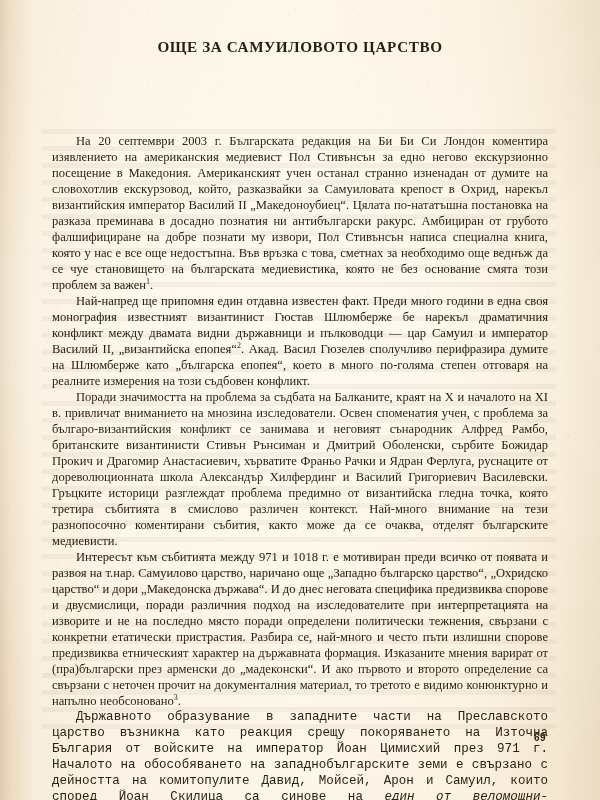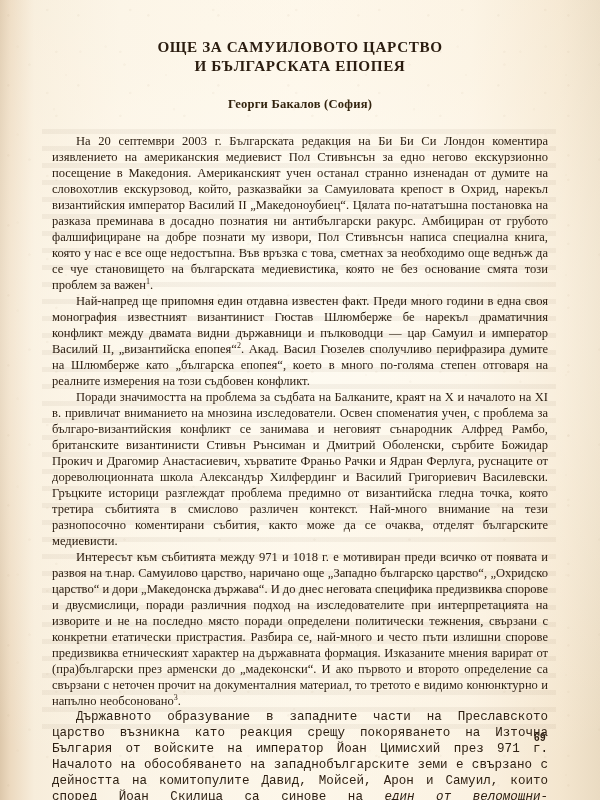--- a/index.html
+++ b/index.html
@@ -138,24 +138,22 @@
 <body>
 
 <div id="page">
   <div id="grain"></div>
   <div id="bleed"></div>
 
   <div id="content">
 
     <div class="title-block">
       <div class="title-line">ОЩЕ ЗА САМУИЛОВОТО ЦАРСТВО</div>
-      <div class="title-line">И БЪЛГАРСКАТА ЕПОПЕЯ</div>
     </div>
 
-    <div class="author">Георги Бакалов (София)</div>
 
     <div class="body-text">
 
       <p class="para"><span>На 20 септември 2003 г. Българската редакция на Би Би Си Лондон коментира изявлението на американския медиевист Пол Стивънсън за едно негово екскурзионно посещение в Македония. Американският учен останал странно изненадан от думите на словохотлив екскурзовод, който, разказвайки за Самуиловата крепост в Охрид, нарекъл византийския император Василий II „Македоноубиец“. Цялата по-нататъшна постановка на разказа преминава в досадно познатия ни антибългарски ракурс. Амбициран от грубото фалшифициране на добре познати му извори, Пол Стивънсън написа специална книга, която у нас е все още недостъпна. Във връзка с това, сметнах за необходимо още веднъж да се чуе становището на българската медиевистика, която не без основание смята този проблем за важен</span><sup>1</sup><span>.</span></p>
 
       <p class="para"><span>Най-напред ще припомня един отдавна известен факт. Преди много години в една своя монография известният византинист Гюстав Шлюмберже бе нарекъл драматичния конфликт между двамата видни държавници и пълководци — цар Самуил и император Василий II, „византийска епопея“</span><sup>2</sup><span>. Акад. Васил Гюзелев сполучливо перифразира думите на Шлюмберже като „българска епопея“, което в много по-голяма степен отговаря на реалните измерения на този съдбовен конфликт.</span></p>
 
       <p class="para"><span>Поради значимостта на проблема за съдбата на Балканите, краят на X и началото на XI в. привличат вниманието на мнозина изследователи. Освен споменатия учен, с проблема за българо-византийския конфликт се занимава и неговият сънародник Алфред Рамбо, британските византинисти Стивън Рънсиман и Дмитрий Оболенски, сърбите Божидар Прокич и Драгомир Анастасиевич, хърватите Франьо Рачки и Ядран Ферлуга, руснаците от дореволюционната школа Александър Хилфердинг и Василий Григориевич Василевски. Гръцките историци разглеждат проблема предимно от византийска гледна точка, която третира събитията в смислово различен контекст. Най-много внимание на тези разнопосочно коментирани събития, както може да се очаква, отделят българските медиевисти.</span></p>
 
       <p class="para"><span>Интересът към събитията между 971 и 1018 г. е мотивиран преди всичко от появата и развоя на т.нар. Самуилово царство, наричано още „Западно българско царство“, „Охридско царство“ и дори „Македонска държава“. И до днес неговата специфика предизвиква спорове и двусмислици, поради различния подход на изследователите при интерпретацията на изворите и не на последно място поради определени политически тежнения, свързани с конкретни етатически пристрастия. Разбира се, най-много и често пъти излишни спорове предизвиква етническият характер на държавната формация. Изказаните мнения варират от (пра)български през арменски до „мадеконски“. И ако първото и второто определение са свързани с неточен прочит на документалния материал, то третото е видимо конюнктурно и напълно необсоновано</span><sup>3</sup><span>.</span></p>

